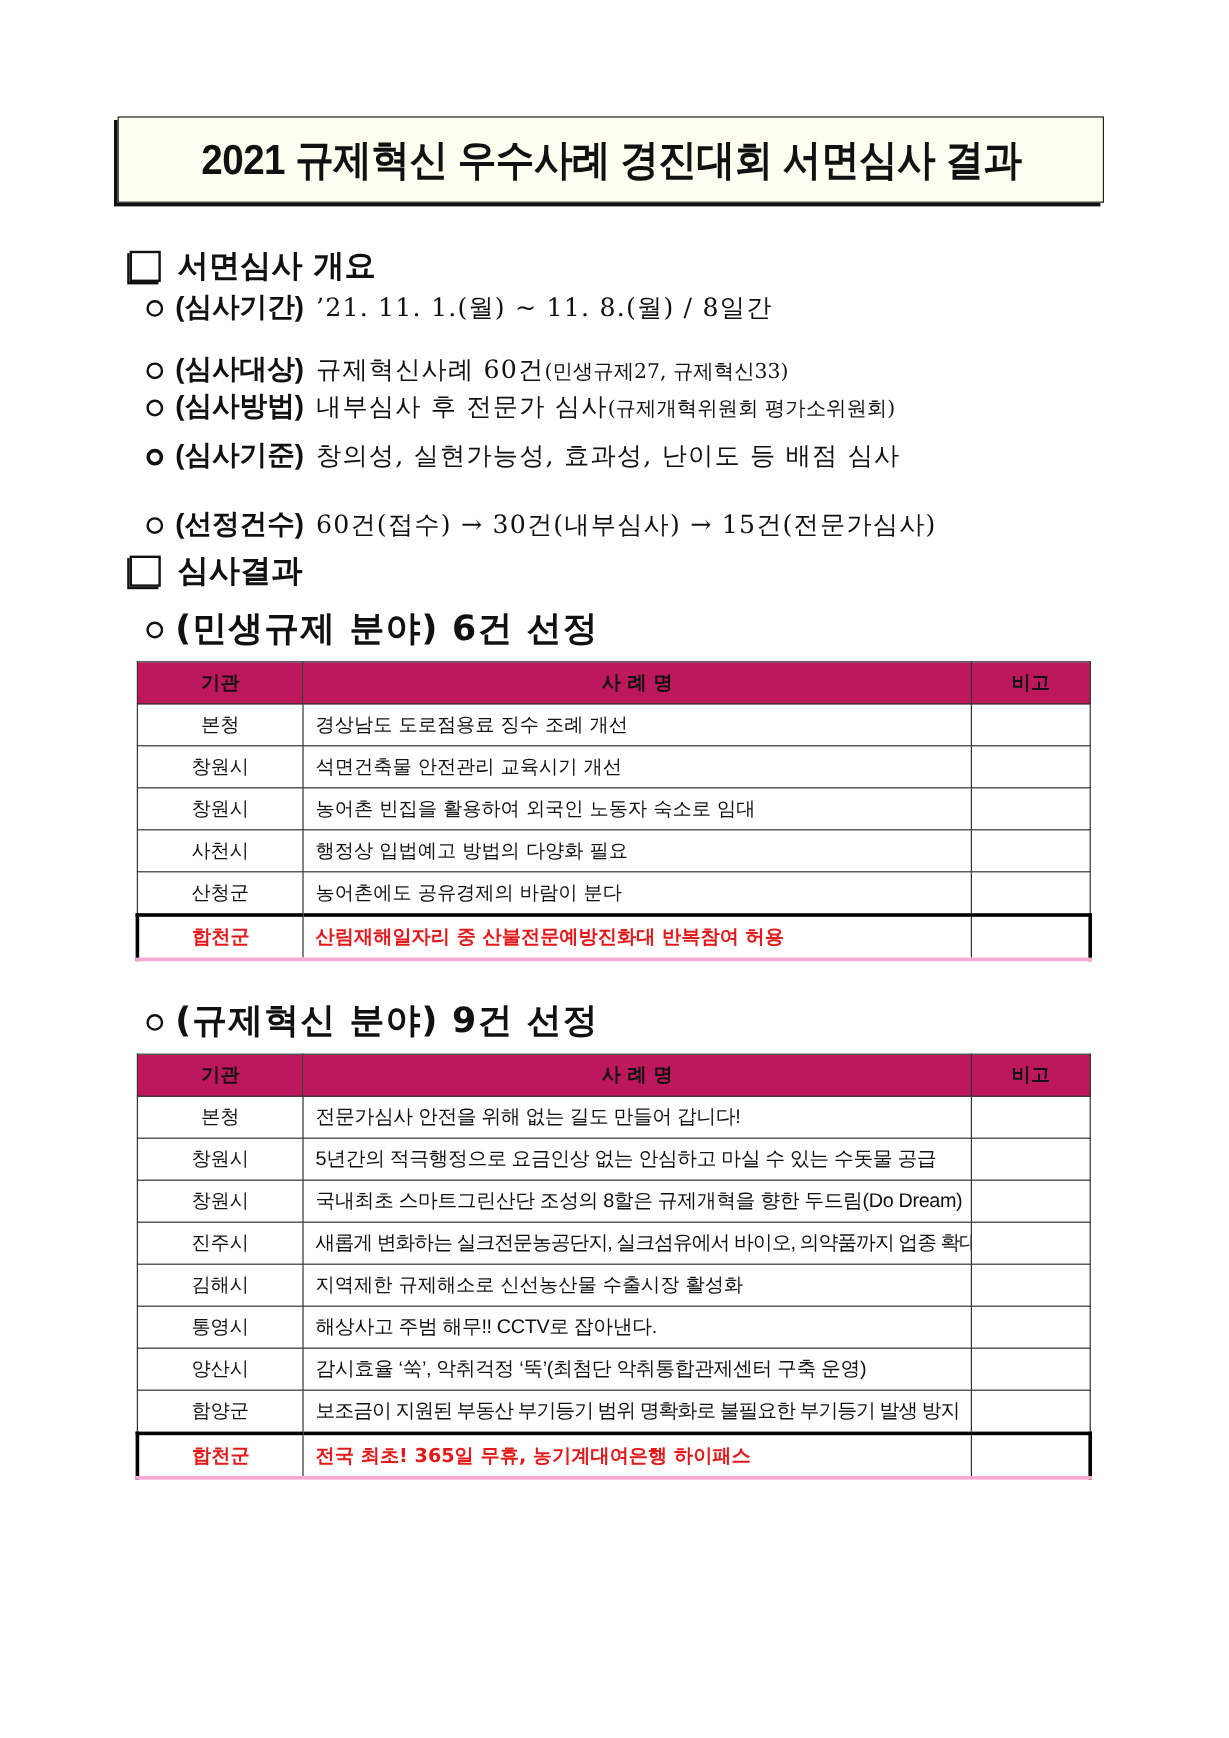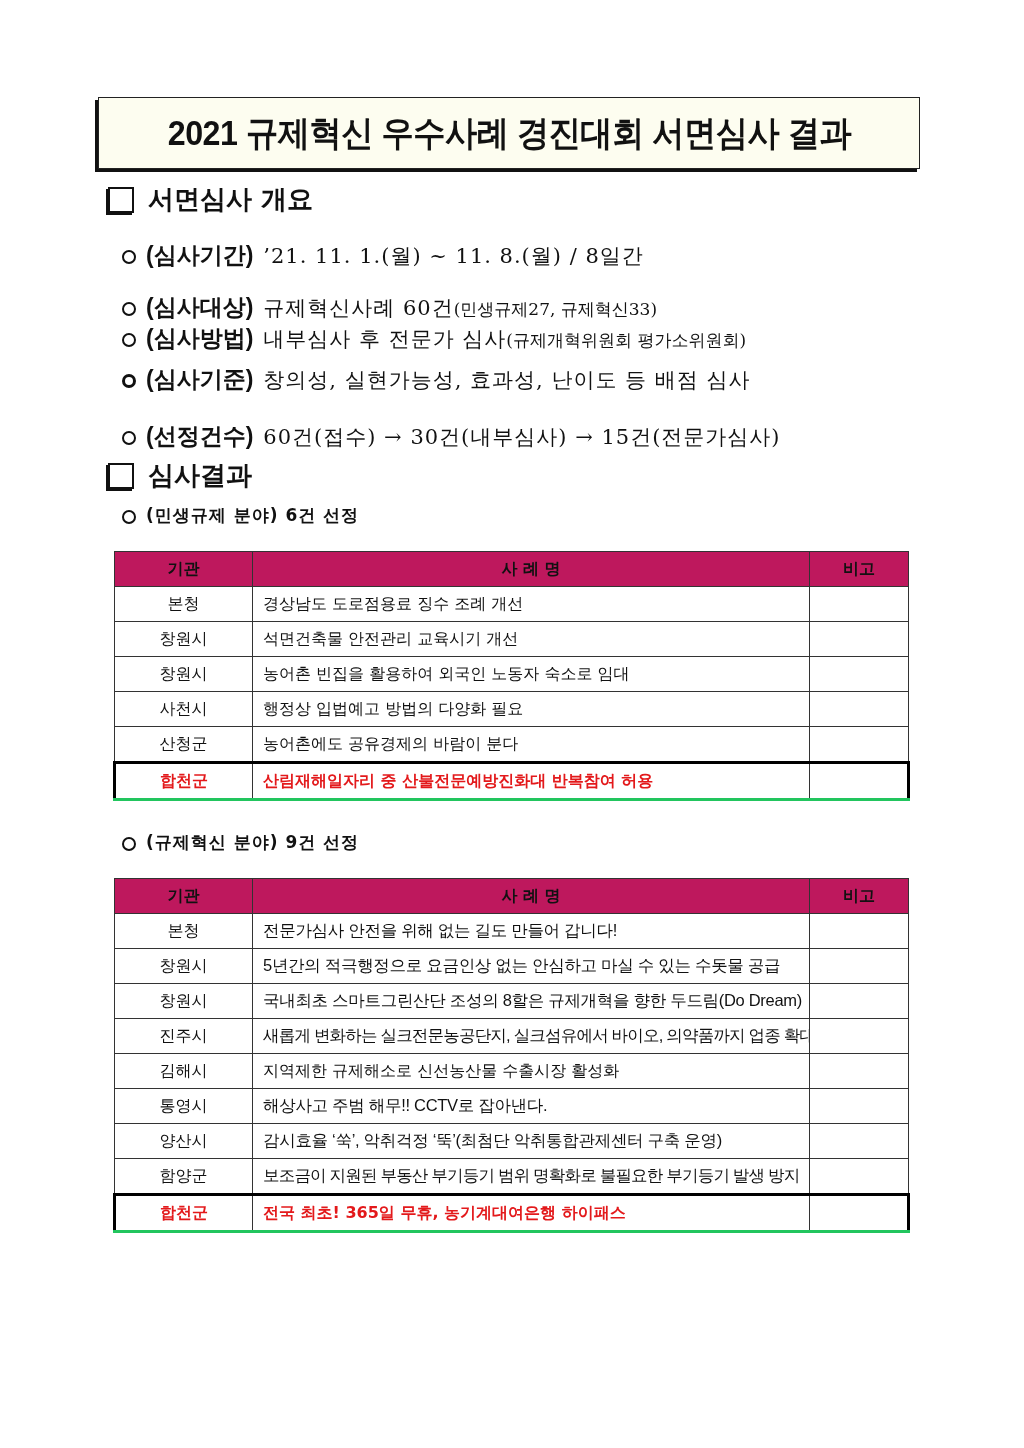--- a/index.html
+++ b/index.html
@@ -20,43 +20,43 @@
 
   
   .item { left: 122px; font-size: 22px; display: flex; align-items: baseline; white-space: nowrap; }
   .circ { display: inline-block; width: 14px; height: 14px; border: 2.5px solid #111; border-radius: 50%;
           margin-right: 10px; position: relative; top: 1px; box-sizing: border-box; }
   .circ.thick { border-width: 3.5px; }
   .lab { font-weight: bold; margin-right: 10px; font-family: "Liberation Sans", sans-serif; font-size: 23px; }
   .val { font-family: "DejaVu Serif", "Liberation Serif", serif; font-size: 21px; letter-spacing: 1px; }
   .val small { font-size: 17px; letter-spacing: 0; }
 
-  .subhead { left: 122px; font-weight: bold; font-size: 17px; display: flex; align-items: center; white-space: nowrap; letter-spacing: 1px; }
+  .subhead { left: 122px; font-weight: bold; font-size: 29px; display: flex; align-items: center; white-space: nowrap; letter-spacing: 1px; }
 
   
   table.res { position: absolute; left: 113px; width: 797px; border-collapse: collapse; table-layout: fixed; font-size: 16px; }
   table.res th, table.res td { border: 1.5px solid #333; height: 34px; padding: 0; }
   table.res th { background: #be185d; font-weight: bold; font-size: 16px; }
   table.res td.org { text-align: center; }
   table.res td.case { text-align: left; padding-left: 10px; white-space: nowrap; overflow: hidden; }
-  table.res tr.hl td { color: #e3191b; font-weight: bold; border-top: 3px solid #000; border-bottom: 3px solid #22c55e; }
+  table.res tr.hl td { color: #e3191b; font-weight: bold; border-top: 3px solid #000; border-bottom: 3px solid #f9a8d4; }
   table.res tr.hl td:first-child { border-left: 3px solid #000; }
   table.res tr.hl td:last-child { border-right: 3px solid #000; }
   table.res th.c1, table.res td.c1 { width: 137px; }
   table.res th.c3, table.res td.c3 { width: 98px; }
   .narrow { font-family: "Liberation Sans", sans-serif; font-size: 16.5px; letter-spacing: -0.3px; }
 </style>
 </head>
 <body>
 
 <div class="abs title-box">
   <span class="title-text">2021 규제혁신 우수사례 경진대회 서면심사 결과</span>
 </div>
 
-<div class="abs section-head" style="top:182px;">
+<div class="abs section-head" style="top:204px;">
   <span class="sq"></span>
   <span>서면심사 개요</span>
 </div>
 
 <div class="abs item" style="top:240px;">
   <span class="circ"></span>
   <span class="lab">(심사기간)</span>
   <span class="val">’21. 11. 1.(월) ~ 11. 8.(월) / 8일간</span>
 </div>
 <div class="abs item" style="top:292px;">

